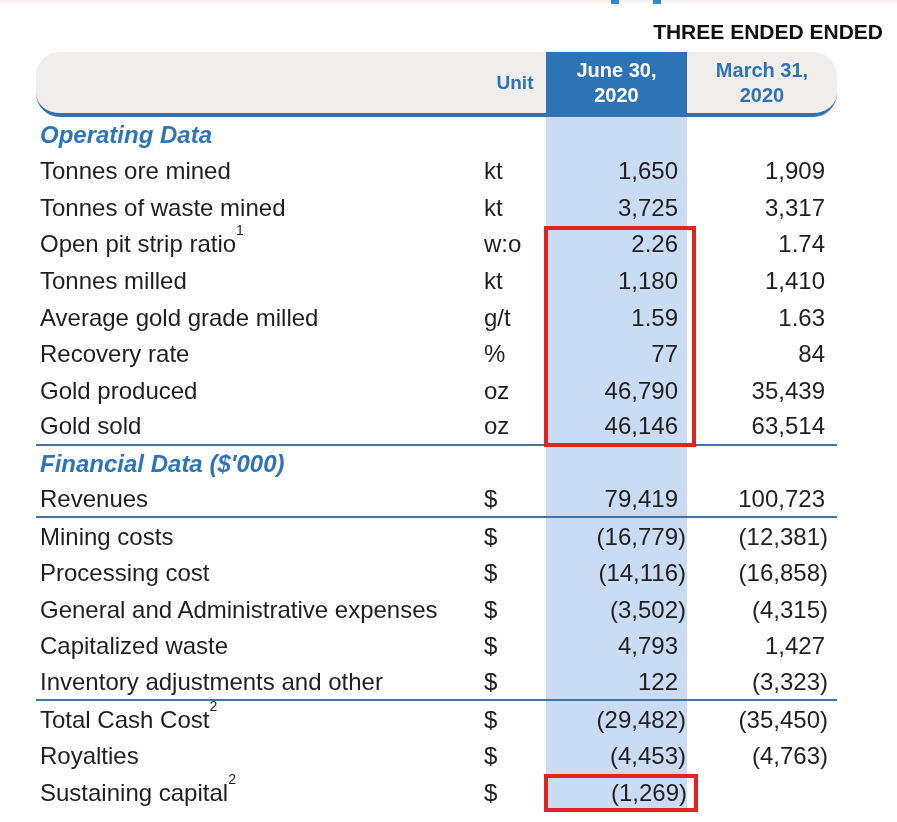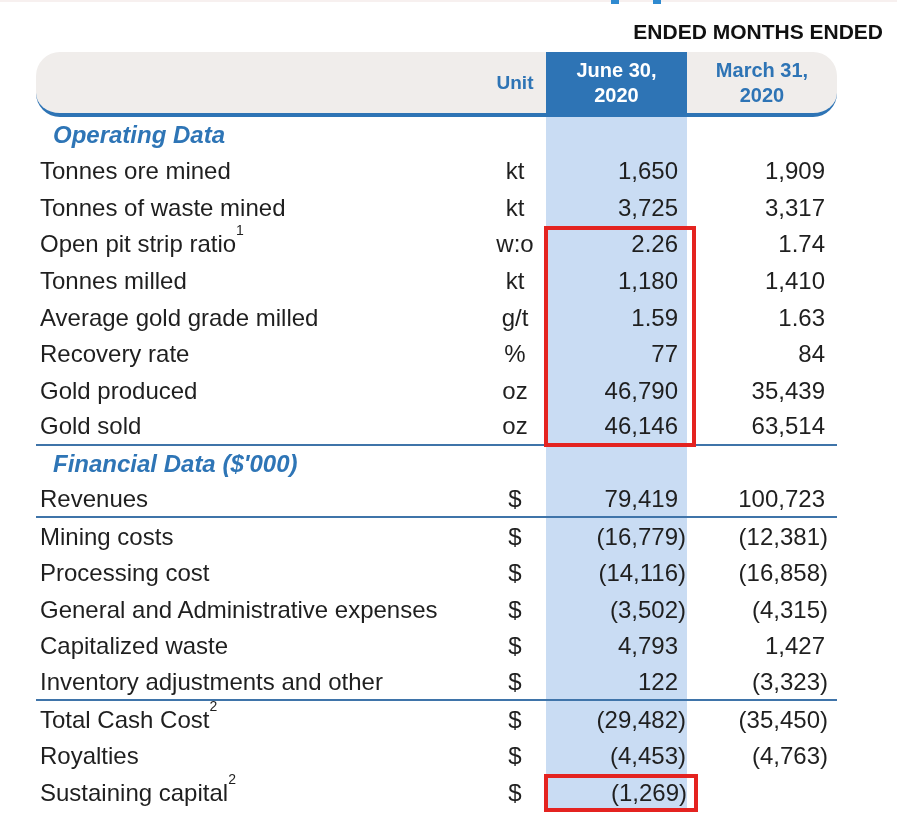--- a/index.html
+++ b/index.html
@@ -38,27 +38,27 @@
   .hcell-unit{width:62px;color:var(--accent);font-weight:bold;font-size:19px;}
   .hcell-june{
     width:141px;background:var(--accent);color:#ffffff;font-weight:bold;font-size:20px;line-height:1.25;
   }
   .hcell-march{width:150px;color:var(--accent);font-weight:bold;font-size:20px;line-height:1.25;}
 
   
   .rows{position:absolute;left:36px;top:117px;width:801px;}
   .row{display:flex;align-items:center;height:36.6px;box-sizing:border-box;}
   .row.divider{border-bottom:2px solid var(--divider);}
-  .row-section{height:36px;margin-left:13px;}
+  .row-section{height:36px;}
   .section-title{
     font-size:24px;font-weight:bold;font-style:italic;color:#2e75b6;padding-left:4px;
   }
   .cell{box-sizing:border-box;font-size:24px;}
   .cell-label{width:448px;padding-left:4px;text-align:left;white-space:nowrap;}
-  .cell-unit{width:62px;text-align:center;}
+  .cell-unit{width:62px;}
   .cell-june{width:141px;text-align:right;padding-right:9px;}
   .cell-march{width:150px;text-align:right;padding-right:12px;}
   .cell-june .neg{margin-right:-8px;} .cell-march .neg{margin-right:-3px;}
   sup.fnote{font-size:14px;line-height:0;position:relative;top:-8px;}
 
   
   .highlight-box{
     position:absolute;border:4px solid var(--red);box-sizing:border-box;background:transparent;
   }
   .hl-1{left:544px;top:226px;width:152px;height:221px;}
@@ -66,21 +66,21 @@
 </style>
 </head>
 <body>
 
 <div class="canvas">
 
   <div class="top-strip"></div>
   <div class="crop-tick tick-1"></div>
   <div class="crop-tick tick-2"></div>
 
-  <div class="period-title">ENDED MONTHS ENDED</div>
+  <div class="period-title">THREE ENDED ENDED</div>
 
   <div class="june-column-fill"></div>
 
   <div class="header-band">
     <div class="hcell hcell-label"></div>
     <div class="hcell hcell-unit">Unit</div>
     <div class="hcell hcell-june">
       <span>June 30,</span>
       <span>2020</span>
     </div>

